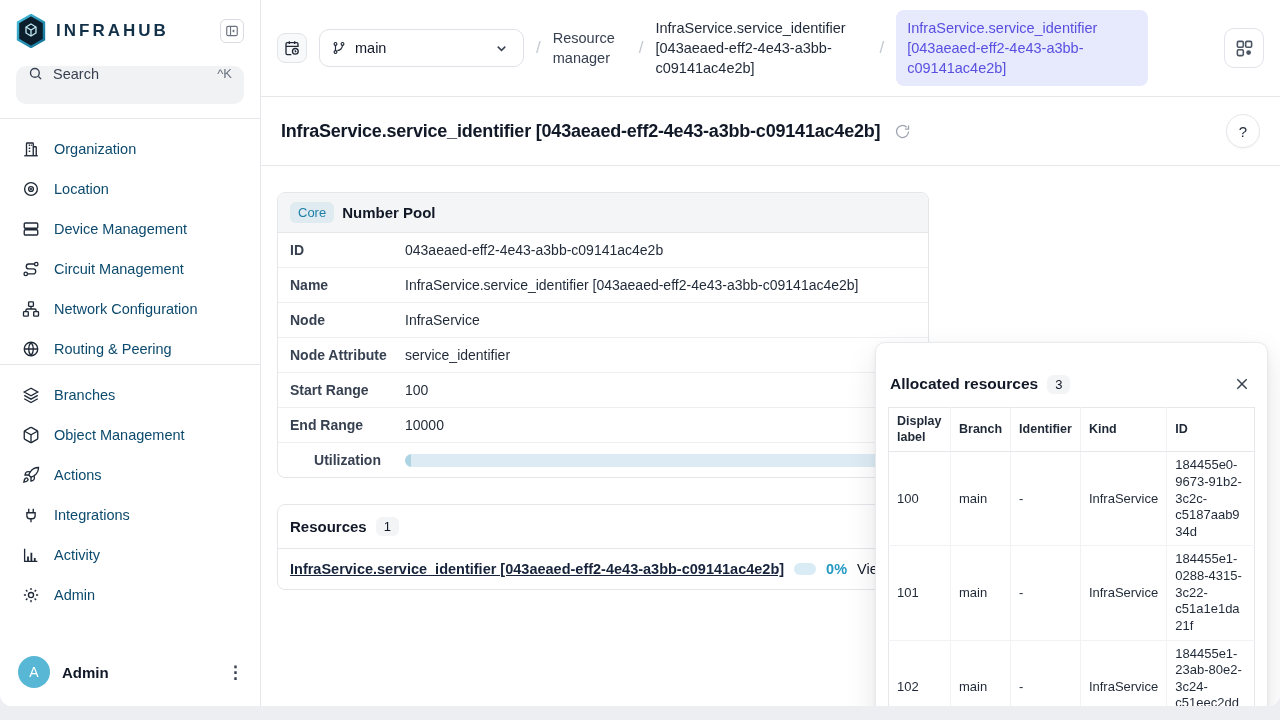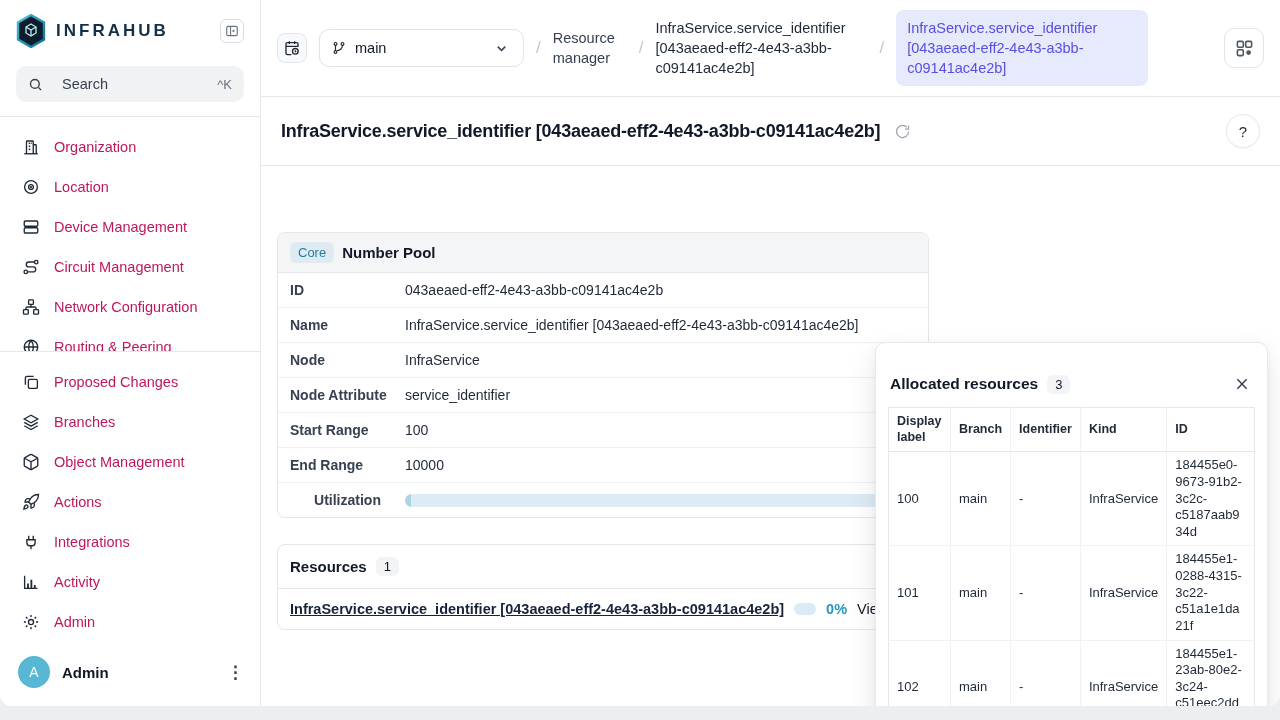--- a/index.html
+++ b/index.html
@@ -34,30 +34,30 @@
   .brand {
     font-size: 17px; font-weight: 800; letter-spacing: 3px; color: #123048;
   }
   .collapse-btn {
     margin-left: auto; width: 24px; height: 24px; border: 1px solid #d8dce1;
     border-radius: 6px; background: #fff; color: #6b7280;
     display: flex; align-items: center; justify-content: center; cursor: pointer;
   }
   .search-box {
     margin: 8px 16px 14px 16px; height: 38px; background: #f1f2f4;
-    border-radius: 10px; display: flex; align-items: center; gap: 19px;
+    border-radius: 10px; display: flex; gap: 10px;
     padding: 0 12px; cursor: text;
   }
   .search-box .search-text { font-size: 14.5px; color: #374151; }
   .search-box .kbd { margin-left: auto; font-size: 13px; color: #6b7280; }
   .nav-group { border-top: 1px solid #e5e7eb; padding-top: 10px; }
   .nav-group.clip { height: 246px; overflow: hidden; }
   .nav-item {
     display: flex; align-items: center; gap: 14px; height: 40px;
-    padding: 0 16px 0 22px; cursor: pointer; font-size: 14.5px; color: #be185d;
+    padding: 0 16px 0 22px; cursor: pointer; font-size: 14.5px; color: #0c4a6e;
     font-weight: 500;
   }
   .nav-item .nicon { width: 18px; height: 18px; color: #1f2937; flex: 0 0 18px; }
   .user-row {
     margin-top: auto; display: flex; align-items: center; gap: 12px;
     padding: 14px 16px 18px 18px;
   }
   .avatar {
     width: 32px; height: 32px; border-radius: 50%; background: #57b7d5;
     color: #fff; font-size: 14px; display: flex; align-items: center; justify-content: center;
@@ -111,21 +111,21 @@
   .help-btn {
     margin-left: auto; width: 34px; height: 34px; border-radius: 50%;
     border: 1px solid #e5e7eb; background: #fff; font-size: 15px; color: #1f2937;
     display: flex; align-items: center; justify-content: center; cursor: pointer;
     box-shadow: 0 1px 2px rgba(0,0,0,.04);
   }
 
   .content { flex: 1; padding: 26px 16px 0 16px; position: relative; }
 
   .card {
-    width: 652px; border: 1px solid #e4e7ea; border-radius: 8px; background: #fff; margin-top: 40px;
+    width: 652px; border: 1px solid #e4e7ea; border-radius: 8px; background: #fff;
   }
   .card-head {
     background: #f4f5f6; border-bottom: 1px solid #e5e7eb; border-radius: 8px 8px 0 0;
     padding: 9px 12px; display: flex; align-items: center; gap: 8px;
   }
   .badge-core {
     background: #dfeaf1; color: #1d7fa6; font-size: 13px; border-radius: 6px;
     padding: 3px 8px; font-weight: 500;
   }
   .card-title { font-size: 15px; font-weight: 700; color: #111827; }
@@ -279,29 +279,20 @@
     <span class="nicon">
             <svg width="18" height="18" viewBox="0 0 24 24" fill="none" stroke="currentColor" stroke-width="1.8">
               <circle cx="12" cy="12" r="9"></circle>
               <path d="M3 12h18M12 3a14.5 14.5 0 0 1 0 18M12 3a14.5 14.5 0 0 0 0 18"></path>
             </svg>
           </span>
     <span>Routing &amp; Peering</span>
   </div>
       </nav>
     <nav class="nav-group">
-        <div class="nav-item">
-    <span class="nicon">
-            <svg width="18" height="18" viewBox="0 0 24 24" fill="none" stroke="currentColor" stroke-width="1.8">
-              <rect x="8.5" y="8.5" width="12" height="12" rx="2"></rect>
-              <path d="M15.5 4.5h-9a2 2 0 0 0-2 2v9"></path>
-            </svg>
-          </span>
-    <span>Proposed Changes</span>
-  </div>
         <div class="nav-item">
     <span class="nicon">
             <svg width="18" height="18" viewBox="0 0 24 24" fill="none" stroke="currentColor" stroke-width="1.8">
               <path d="M12 3 3 8l9 5 9-5-9-5z"></path>
               <path d="M3 12.5l9 5 9-5"></path>
               <path d="M3 17l9 5 9-5"></path>
             </svg>
           </span>
     <span>Branches</span>
   </div>

